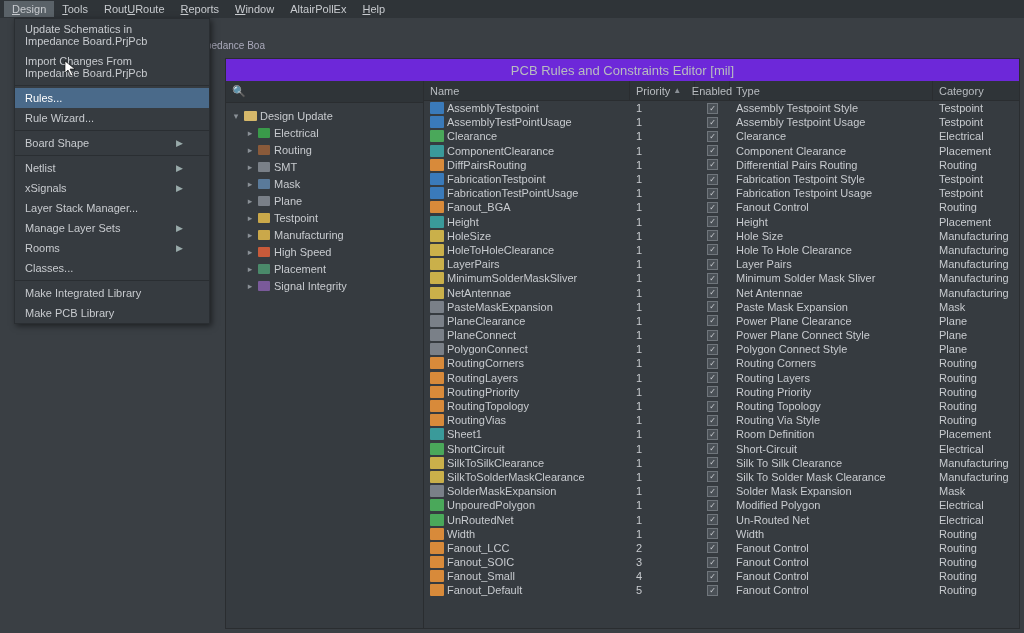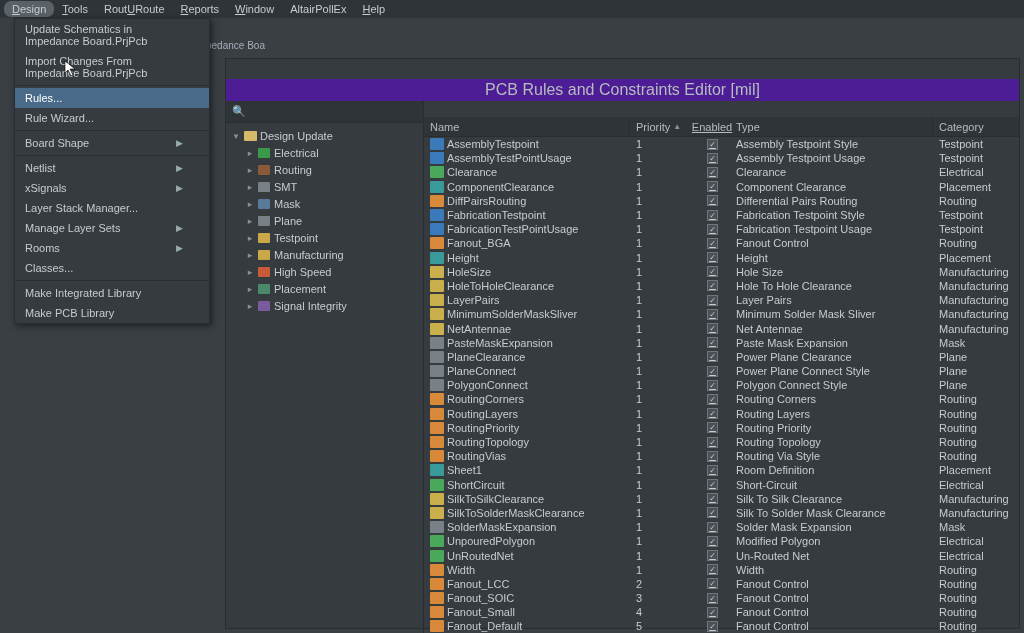--- a/index.html
+++ b/index.html
@@ -1,38 +1,38 @@
 <!DOCTYPE html>
 <html><head>
 <meta charset="utf-8">
 <style>
   * { box-sizing: border-box; margin: 0; padding: 0; font-family: "Segoe UI", Arial, sans-serif; }
   body { width: 1024px; height: 633px; background: #3a3f44; color: #c8cbcf; font-size: 12px; overflow: hidden; }
 
   
   .menubar { height: 18px; background: #2f3438; display: flex; align-items: center; padding: 0 4px; font-size: 11px; }
-  .menubar .mitem { padding: 2px 8px; color: #c8cbcf; border-radius: 7px; }
+  .menubar .mitem { padding: 2px 8px; color: #c8cbcf; }
   .menubar .mitem.active { background: #5a6268; }
   .menubar .mitem .ul { text-decoration: underline; }
 
   
   .ddcontainer { position: absolute; left: 14px; top: 18px; width: 196px; background: #363b40; border: 1px solid #2a2e32; box-shadow: 2px 2px 6px rgba(0,0,0,0.5); z-index: 10; }
   .dditem { position:relative; padding: 4px 26px 4px 10px; font-size: 11px; color: #c8cbcf; display:flex; justify-content:space-between; align-items:center; }
   .dditem.highlight { background: #4a6a8a; color:#fff; }
   .ddsep { height:1px; background:#2a2e32; margin:2px 0; }
   .ddarrow { font-size:9px; color:#9aa; }
   .cursor { position:absolute; left:64px; top:60px; width:14px; height:18px; z-index:20; pointer-events:none;}
   .cursor svg { display:block; }
 
   
   .underbar { position:absolute; left:206px; top:40px; font-size:10px; color:#aab; }
 
   
   .app { position:absolute; left:225px; top:58px; right:4px; bottom:4px; background:#363b40; border:1px solid #2a2d30; }
-  .apptitle { height:22px; background:#4c1d95; display:flex; align-items:center; justify-content:center; font-size:16px; color:#b8bcc0;margin-top:20px; }
+  .apptitle { height:22px; background:#6d28d9; display:flex; align-items:center; justify-content:center; font-size:13px; color:#b8bcc0; }
   .appbody { display:flex; height: calc(100% - 22px); }
 
   
   .left { width:198px; border-right:1px solid #2a2d30; display:flex; flex-direction:column; }
   .search { height:22px; background:#2f3438; display:flex; align-items:center; padding:0 6px; border-bottom:1px solid #2a2d30;}
   .search .icon { font-size:11px; color:#8a9096; margin-right:6px; }
   .search input { flex:1; background:transparent; border:none; outline:none; color:#c8cbcf; font-size:11px; }
   .tree { flex:1; overflow:auto; padding:4px 0; }
   .tnode { display:flex; align-items:center; height:17px; padding-left:4px; font-size:11px; color:#c8cbcf; }
   .tnode .exp { width:12px; text-align:center; color:#8a9096; font-size:9px; }
@@ -43,25 +43,25 @@
   .ico-e { width:12px; height:10px; background:#3a9a4a; border-radius:1px; }
   .ico-rt { width:12px; height:10px; background:#8a5a3a; border-radius:1px; }
   .ico-m { width:12px; height:10px; background:#5a7a9a; border-radius:1px; }
   .ico-fl { width:12px; height:10px; background:#caa84a; border-radius:1px; }
   .ico-hs { width:12px; height:10px; background:#c85a3a; border-radius:1px; }
   .ico-p  { width:12px; height:10px; background:#4a8a6a; border-radius:1px; }
   .ico-si { width:12px; height:10px; background:#7a5a9a; border-radius:1px; }
 
   
   .right { flex:1; display:flex; flex-direction:column; overflow:hidden; }
-  .thead { display:flex; height:20px; background:#2f3438; border-bottom:1px solid #2a2d30; font-size:11px; color:#b8bcc0;margin-top:16px;}
+  .thead { display:flex; height:20px; background:#2f3438; border-bottom:1px solid #2a2d30; font-size:11px; color:#b8bcc0;}
   .thead > div { display:flex; align-items:center; padding:0 6px; border-right:1px solid #2a2d30; }
   .col-name { width:206px; }
   .col-prio { width:65px; }
-  .col-en   { width:35px; justify-content:center;text-decoration:underline;}
+  .col-en   { width:35px; justify-content:center;}
   .col-type { flex:1; }
   .col-cat  { width:86px; border-right:none !important;}
   .tbody { flex:1; overflow:auto; }
   .trow { display:flex; height:14.2px; font-size:11px; color:#c8cbcf; }
   .trow > div { padding: 0 6px; display:flex; align-items:center; overflow:hidden; white-space:nowrap;}
   .trow .ricon { width:14px; height:12px; margin-right:3px; display:inline-block; border-radius:1px;}
   .chk { width:11px; height:11px; border:1px solid #70767c; background:#4a5056; display:flex; align-items:center; justify-content:center; font-size:8px; color:#c8cbcf;}
 
   .c-blue   { background:#3a7aba; }
   .c-green  { background:#4aa85a; }

